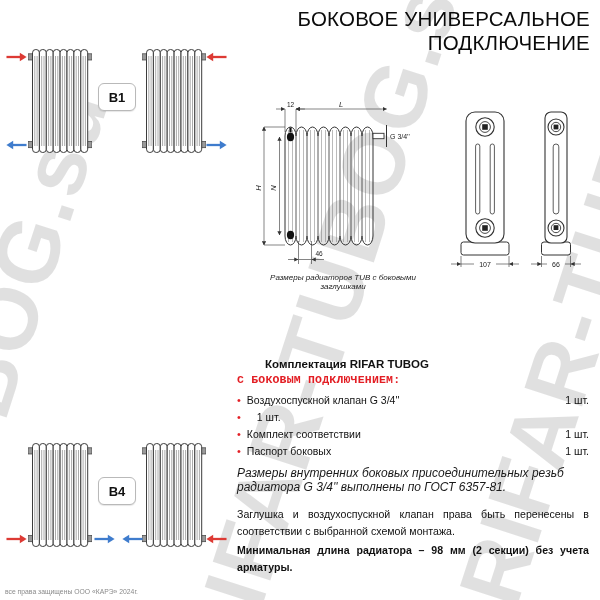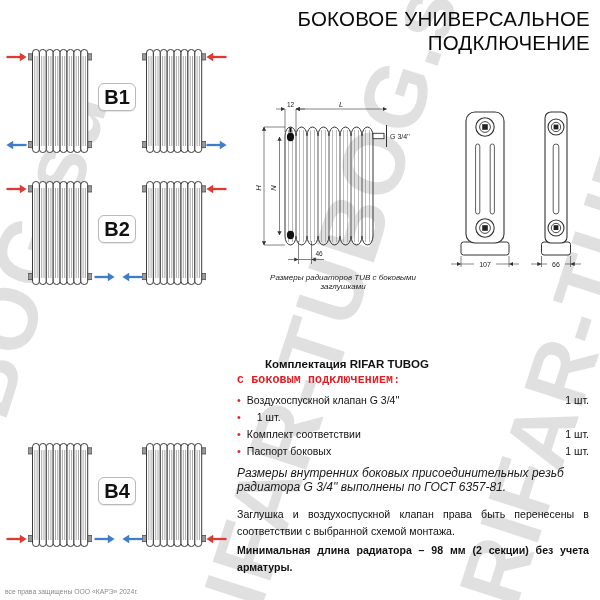--- a/index.html
+++ b/index.html
@@ -21,21 +21,21 @@
   .row{position:absolute;left:0;width:240px;height:108px;}
   .rad{position:absolute;top:0;width:64px;height:108px;}
   .arrow{position:absolute;width:21px;height:12px;}
   .flip{transform:scaleX(-1);}
   .red{color:#dd3a34;}
   .blue{color:#3f7ccd;}
   .badge{
     position:absolute;left:98px;top:36px;width:36px;height:26px;background:#fff;
     border:1.3px solid #b9b9b9;border-radius:6px;
     display:flex;align-items:center;justify-content:center;
-    font-weight:bold;font-size:20px;color:#111;box-shadow:0 1px 1px rgba(0,0,0,0.10);
+    font-weight:bold;font-size:13px;color:#111;box-shadow:0 1px 1px rgba(0,0,0,0.10);
   }
   .dim-svg{position:absolute;}
   .dim-svg text{font-family:"Liberation Sans","DejaVu Sans",sans-serif;fill:#222;}
   .t65{font-size:6.5px;} .t7{font-size:7px;} .it{font-style:italic;font-size:7.5px;}
   .caption{
     position:absolute;left:248px;top:273px;width:190px;text-align:center;
     font-size:8px;font-style:italic;color:#222;
   }
   .info-panel{position:absolute;left:237px;top:358px;width:352px;}
   .kit-h1{font-size:11.5px;font-weight:bold;margin:0 0 3px 0;color:#111;padding-left:28px;}
@@ -121,41 +121,20 @@
       </svg>
     <svg class="arrow red flip" style="left:206px;top:4px" viewBox="0 0 22 12">
         <use href="#arrow-r"></use>
       </svg>
     <svg class="arrow blue" style="left:206px;top:92px" viewBox="0 0 22 12">
         <use href="#arrow-r"></use>
       </svg>
     <div class="badge">B1</div>
   </div>
 
-  <div class="row" style="top:179px">
-    <svg class="rad" style="left:28px" viewBox="0 0 64 108">
-        <use href="#rad-front"></use>
-      </svg>
-    <svg class="rad" style="left:142px" viewBox="0 0 64 108">
-        <use href="#rad-front"></use>
-      </svg>
-    <svg class="arrow red" style="left:6px;top:4px" viewBox="0 0 22 12">
-        <use href="#arrow-r"></use>
-      </svg>
-    <svg class="arrow red flip" style="left:206px;top:4px" viewBox="0 0 22 12">
-        <use href="#arrow-r"></use>
-      </svg>
-    <svg class="arrow blue" style="left:94px;top:92px" viewBox="0 0 22 12">
-        <use href="#arrow-r"></use>
-      </svg>
-    <svg class="arrow blue flip" style="left:122px;top:92px" viewBox="0 0 22 12">
-        <use href="#arrow-r"></use>
-      </svg>
-    <div class="badge">B2</div>
-  </div>
 
 
   <div class="row" style="top:441px">
     <svg class="rad" style="left:28px" viewBox="0 0 64 108">
         <use href="#rad-front"></use>
       </svg>
     <svg class="rad" style="left:142px" viewBox="0 0 64 108">
         <use href="#rad-front"></use>
       </svg>
     <svg class="arrow red" style="left:6px;top:92px" viewBox="0 0 22 12">

